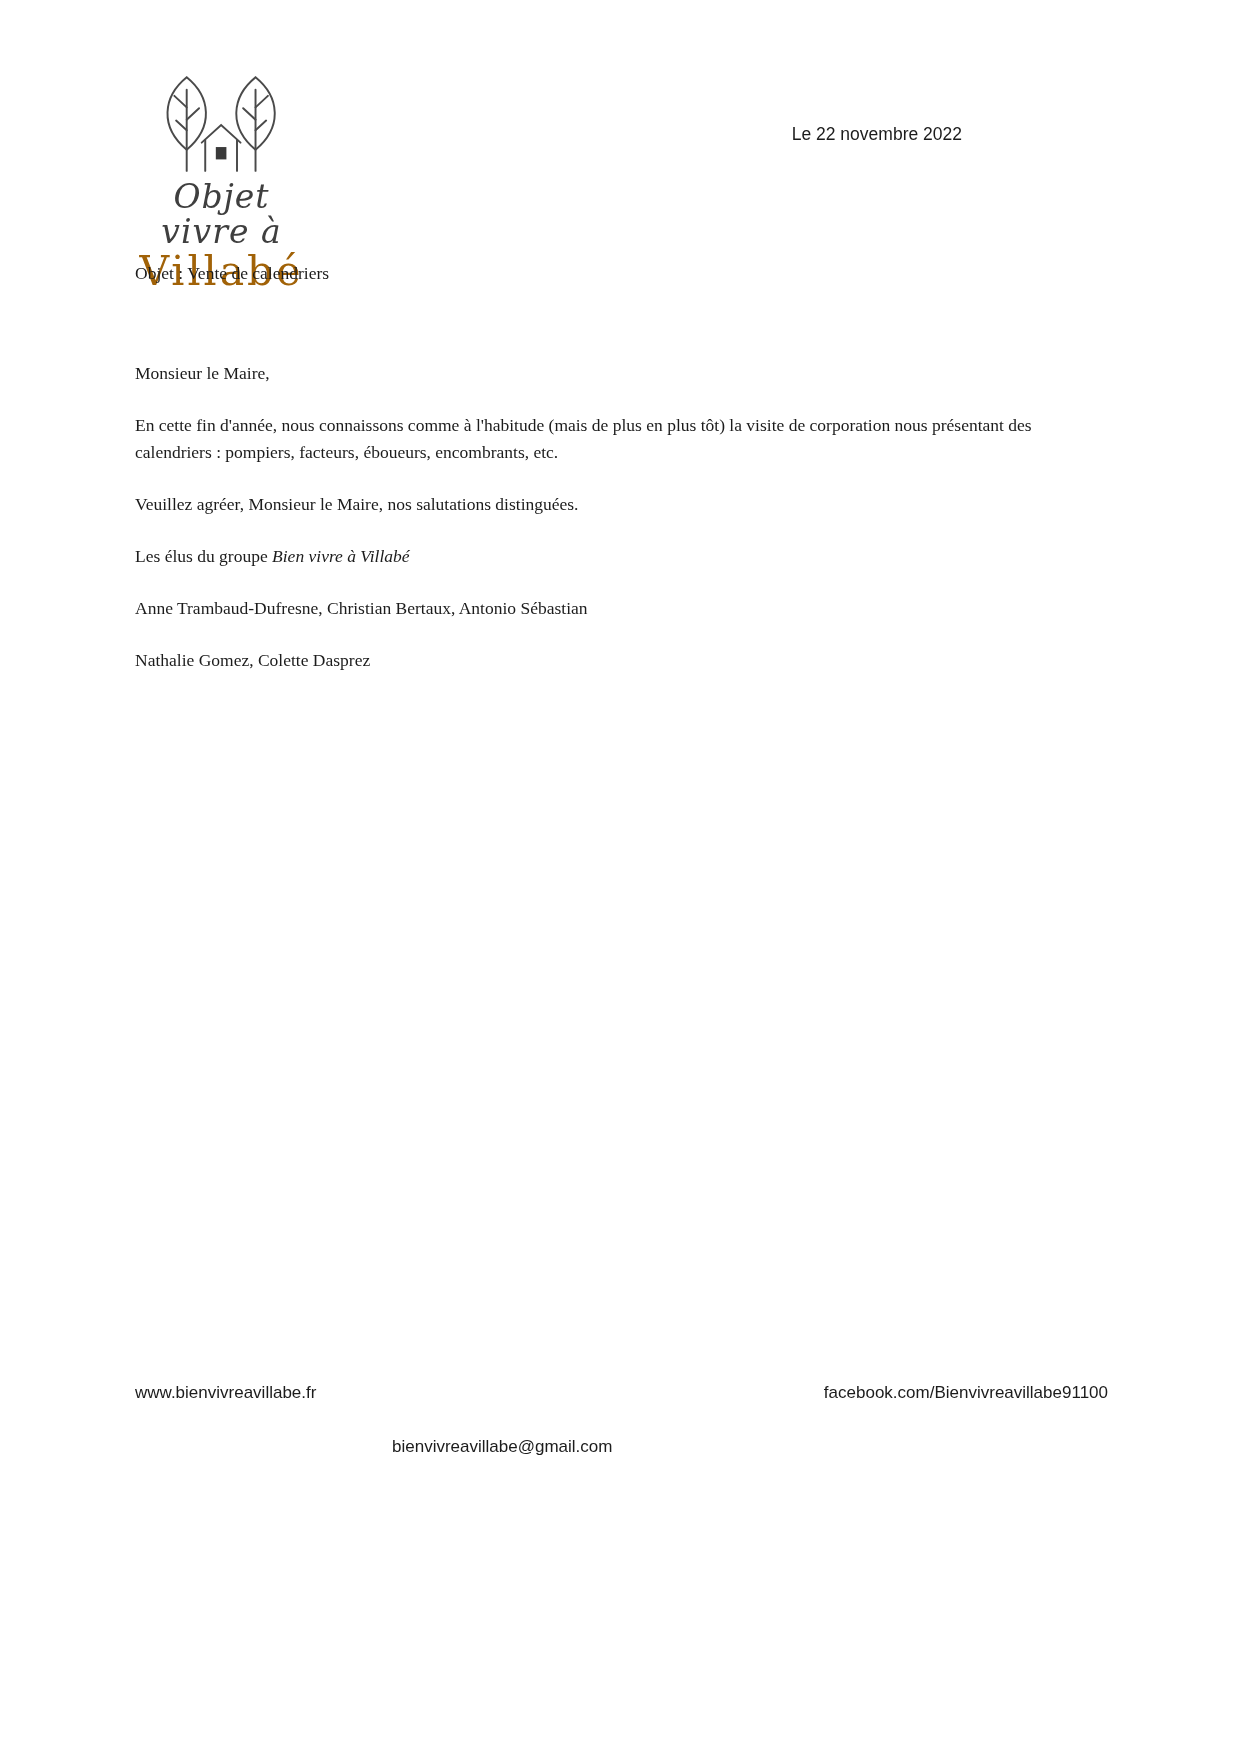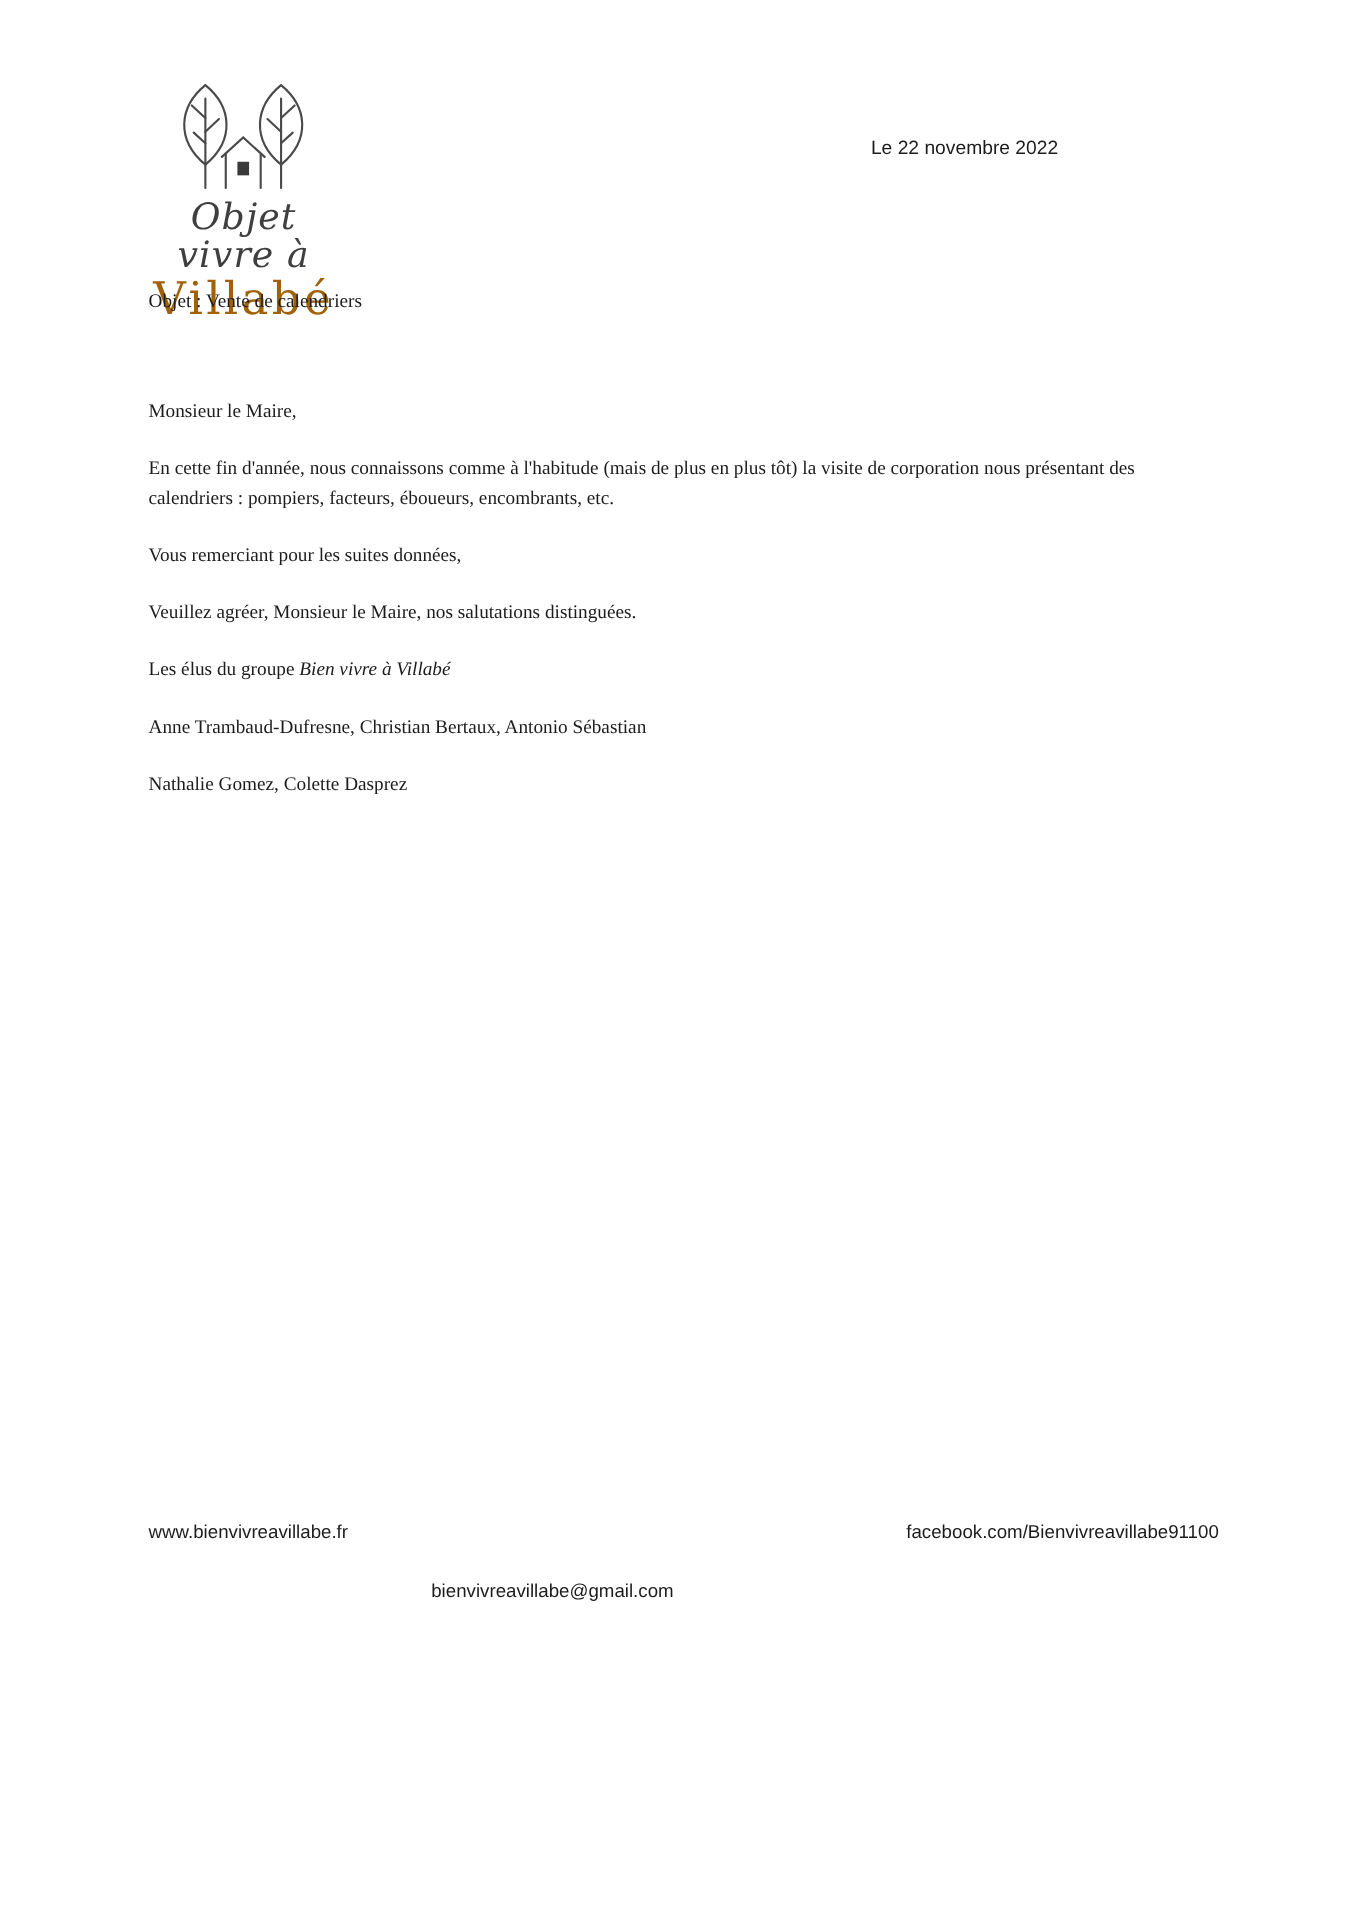--- a/index.html
+++ b/index.html
@@ -113,21 +113,20 @@
 
   <div class="date-line">Le 22 novembre 2022</div>
 
   <div class="letter-body">
     <div class="subject">Objet : Vente de calendriers</div>
 
     <p>Monsieur le Maire,</p>
 
     <p>En cette fin d'année, nous connaissons comme à l'habitude (mais de plus en plus tôt) la visite de corporation nous présentant des calendriers : pompiers, facteurs, éboueurs, encombrants, etc.</p>
 
-    <p>Vous remerciant pour les suites données,</p>
     <p>Veuillez agréer, Monsieur le Maire, nos salutations distinguées.</p>
 
     <p><span>Les élus du groupe </span><span class="group-name-italic">Bien vivre à Villabé</span></p>
 
     <p>Anne Trambaud-Dufresne, Christian Bertaux, Antonio Sébastian</p>
     <p>Nathalie Gomez, Colette Dasprez</p>
   </div>
 
   <div class="footer-site">www.bienvivreavillabe.fr</div>
   <div class="footer-facebook">facebook.com/Bienvivreavillabe91100</div>

